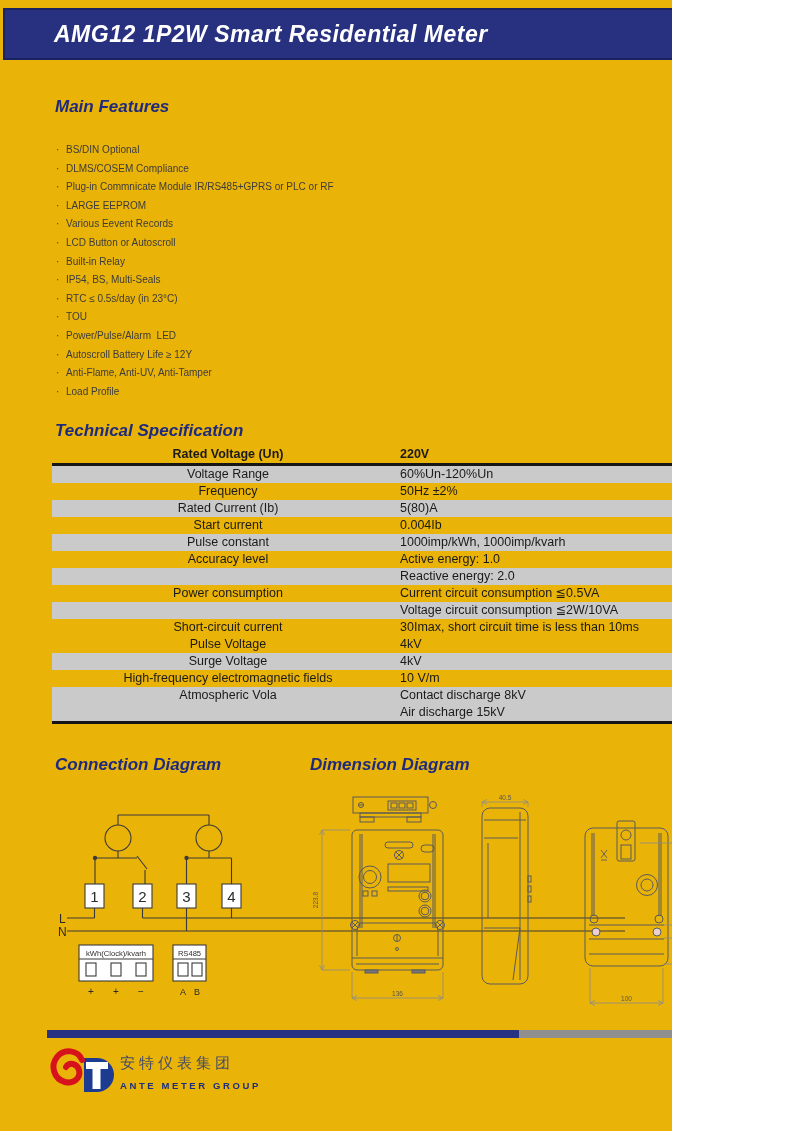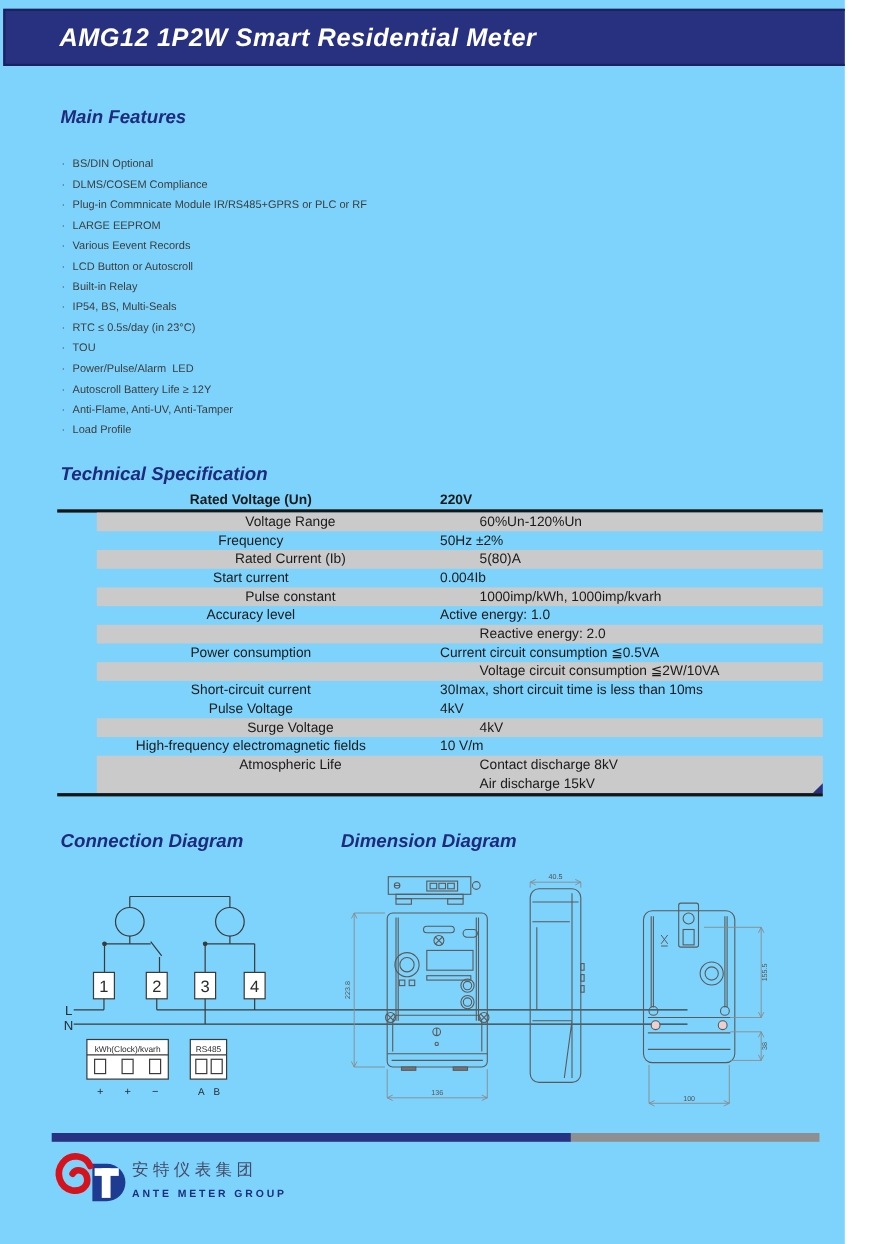--- a/index.html
+++ b/index.html
@@ -1,16 +1,16 @@
 <!DOCTYPE html>
 <html><head>
 <meta charset="utf-8">
 <style>
   html,body{margin:0;padding:0;background:#ffffff;}
-  .page{position:relative;width:768px;height:1131px;background:#7dd3fc;overflow:hidden;
+  .page{position:relative;width:672px;height:1131px;background:#eab308;overflow:hidden;
         font-family:"Liberation Sans","DejaVu Sans",sans-serif;color:#2b2b2b;}
 
   
   .title-bar{position:absolute;left:3px;top:8px;width:790px;height:52px;
              background:#283180;border:2px solid #1b2260;box-sizing:border-box;}
   .title-bar .title{display:block;line-height:48px;padding-left:49px;color:#ffffff;
              font-size:23px;font-weight:bold;font-style:italic;letter-spacing:.5px;}
 
   
   .sec-heading{position:absolute;font-size:17px;font-weight:bold;font-style:italic;color:#1e2a7d;}
@@ -22,21 +22,21 @@
   
   .features{position:absolute;left:55px;top:141px;margin:0;padding:0;list-style:none;
             font-size:10px;color:#3c3c3c;}
   .features li{position:relative;padding-left:11px;line-height:18.6px;white-space:pre;}
   .features li::before{content:"·";position:absolute;left:1px;}
 
   
   .spec-table{position:absolute;left:52px;top:446px;width:696px;font-size:12.5px;color:#1a1a1a;}
   .spec-hrow{display:flex;height:17px;line-height:17px;font-weight:bold;border-bottom:3px solid #161616;}
   .spec-row{display:flex;min-height:17px;line-height:17px;}
-  .spec-row.shaded{background:#cacaca;margin-left:36px;}
+  .spec-row.shaded{background:#cacaca;}
   .spec-label{width:348px;padding-left:4px;box-sizing:border-box;text-align:center;}
   .spec-value{flex:1;}
   .spec-bottom{position:relative;border-bottom:3px solid #161616;height:0;}
   .spec-corner{position:absolute;right:0;bottom:0;width:0;height:0;
                border-left:9px solid transparent;border-bottom:9px solid #283180;}
 
   
   .diagram{position:absolute;}
   #conn-svg{left:55px;top:810px;}
   #dim-svg{left:300px;top:788px;}
@@ -134,21 +134,21 @@
         </div>
         <div class="spec-row shaded">
           <div class="spec-label">Surge Voltage</div>
           <div class="spec-value">4kV</div>
         </div>
         <div class="spec-row">
           <div class="spec-label">High-frequency electromagnetic fields</div>
           <div class="spec-value">10 V/m</div>
         </div>
         <div class="spec-row shaded">
-          <div class="spec-label">Atmospheric Life</div>
+          <div class="spec-label">Atmospheric Vola</div>
           <div class="spec-value">
             <div>Contact discharge 8kV</div>
             <div>Air discharge 15kV</div>
           </div>
         </div>
       </div>
     <div class="spec-bottom">
       <div class="spec-corner"></div>
     </div>
   </div>

